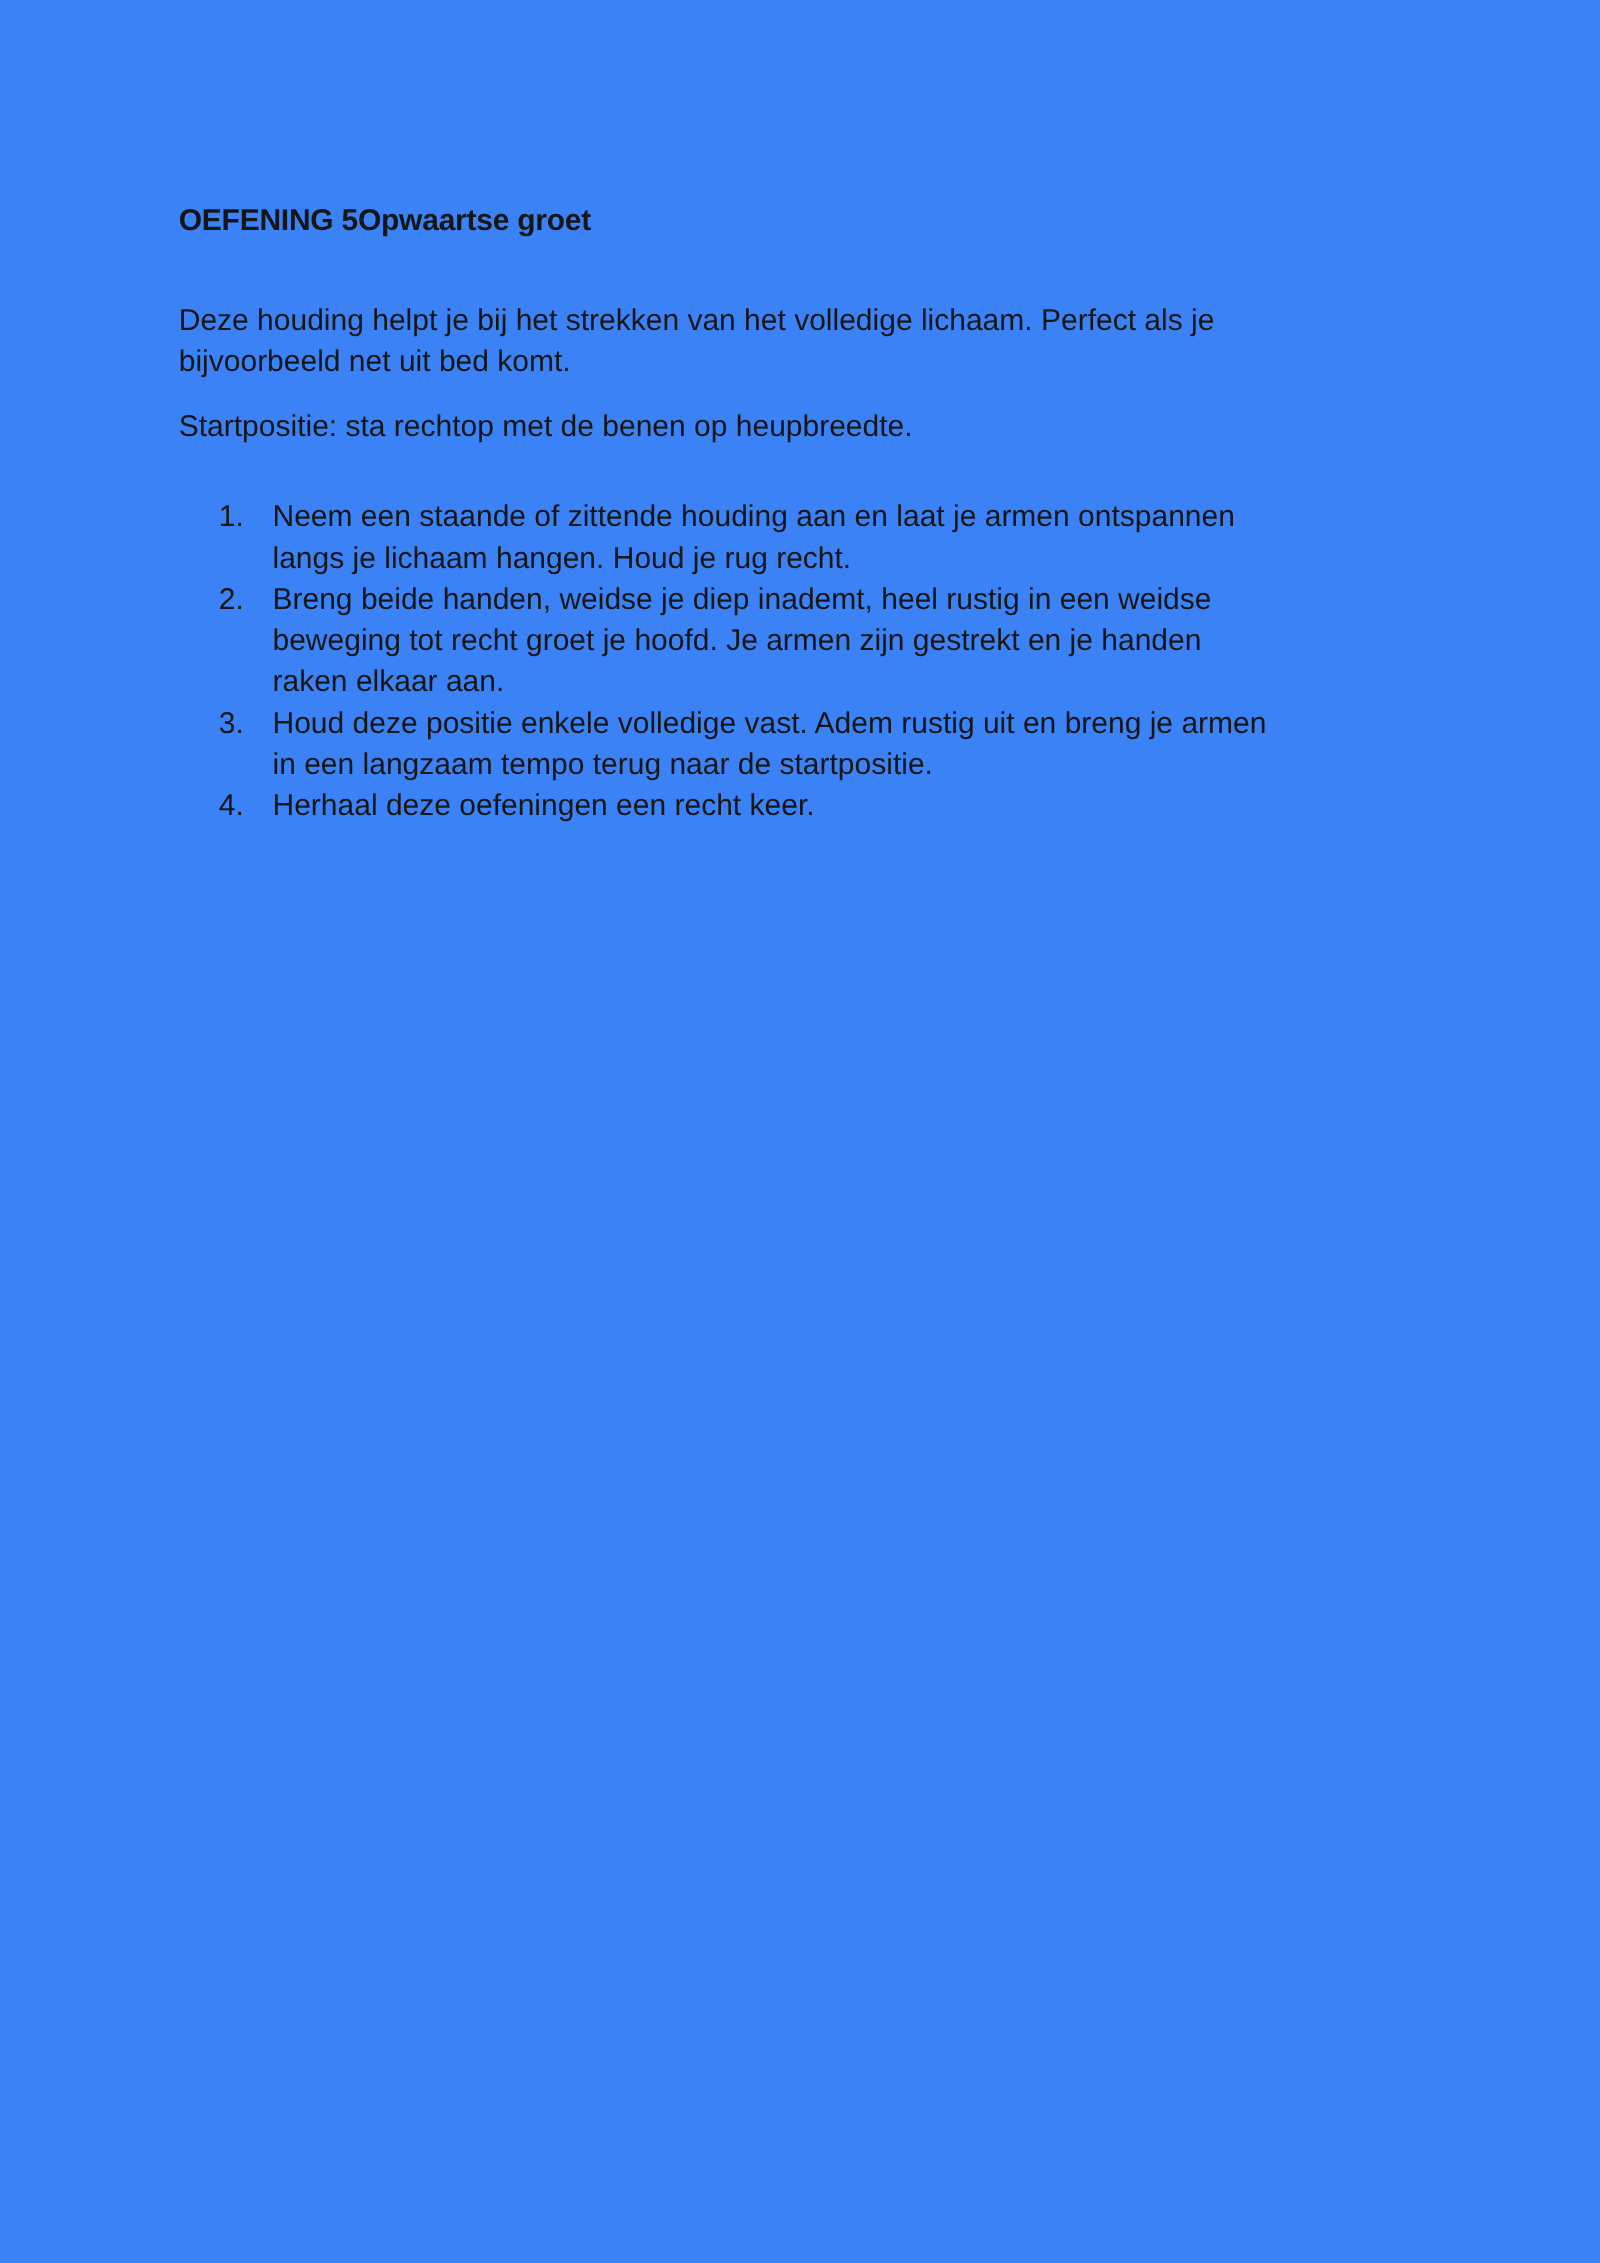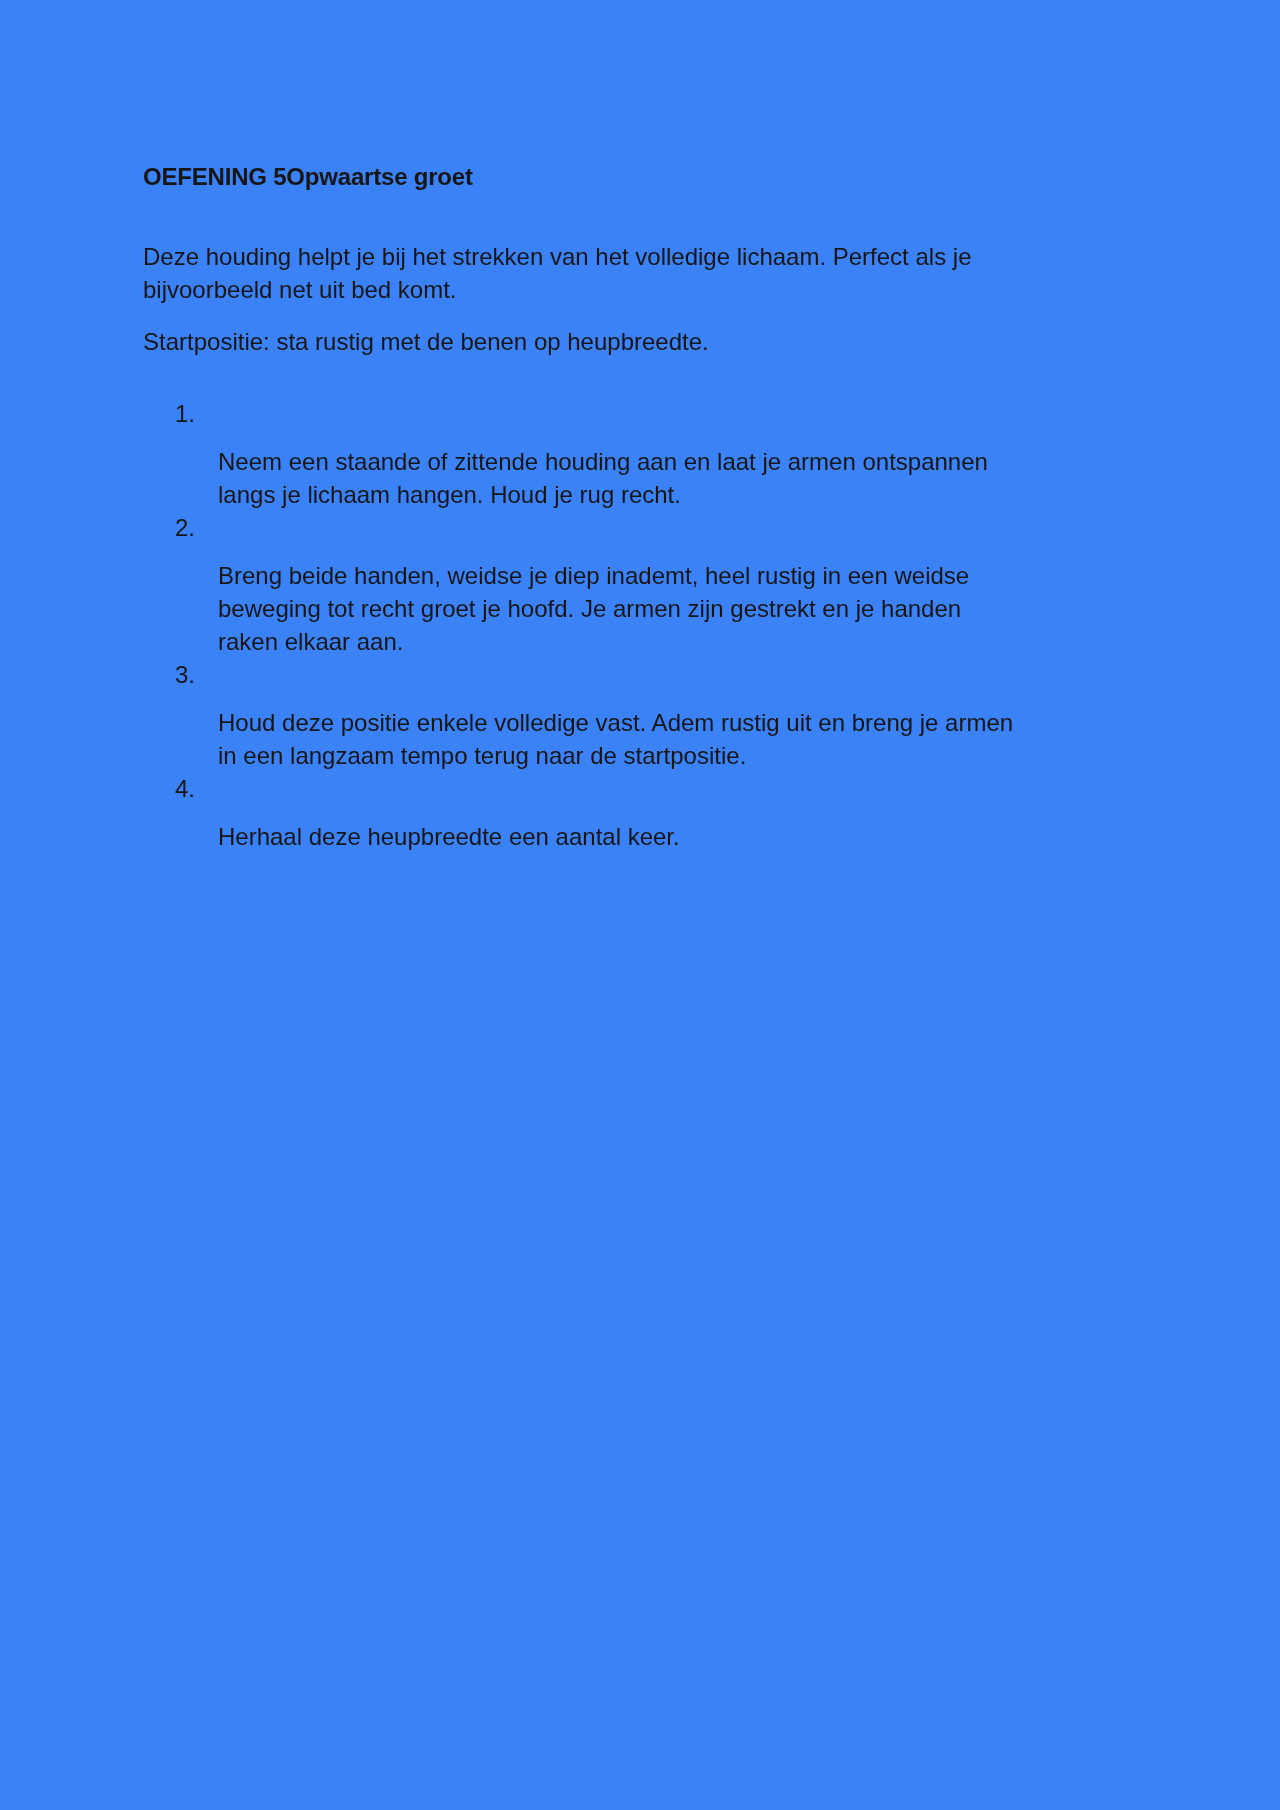--- a/index.html
+++ b/index.html
@@ -55,37 +55,36 @@
   .step-marker {
     display: inline-block;
     width: 43px;
     margin-left: 32px;
     height: 33px;
     white-space: nowrap;
     flex: 0 0 auto;
   }
   .step-lines {
     flex: 1 1 auto;
-    margin-top: 48px;
   }
 </style>
 </head>
 <body>
 
 <div class="page">
 
   <div class="doc-title">OEFENING 5Opwaartse groet</div>
 
   <div class="para para-intro">
     <span class="text-line">Deze houding helpt je bij het strekken van het volledige lichaam. Perfect als je</span>
     <span class="text-line">bijvoorbeeld net uit bed komt.</span>
   </div>
 
   <div class="para para-start">
-    <span class="text-line">Startpositie: sta rustig met de benen op heupbreedte.</span>
+    <span class="text-line">Startpositie: sta rechtop met de benen op heupbreedte.</span>
   </div>
 
   <div class="steps-list">
 
     <div class="step-item">
       <span class="step-marker">1.</span>
       <span class="step-lines">
         <span class="text-line">Neem een staande of zittende houding aan en laat je armen ontspannen</span>
         <span class="text-line">langs je lichaam hangen. Houd je rug recht.</span>
       </span>
@@ -104,18 +103,18 @@
       <span class="step-marker">3.</span>
       <span class="step-lines">
         <span class="text-line">Houd deze positie enkele volledige vast. Adem rustig uit en breng je armen</span>
         <span class="text-line">in een langzaam tempo terug naar de startpositie.</span>
       </span>
     </div>
 
     <div class="step-item">
       <span class="step-marker">4.</span>
       <span class="step-lines">
-        <span class="text-line">Herhaal deze heupbreedte een aantal keer.</span>
+        <span class="text-line">Herhaal deze oefeningen een recht keer.</span>
       </span>
     </div>
 
   </div>
 </div>
 
 </body></html>

